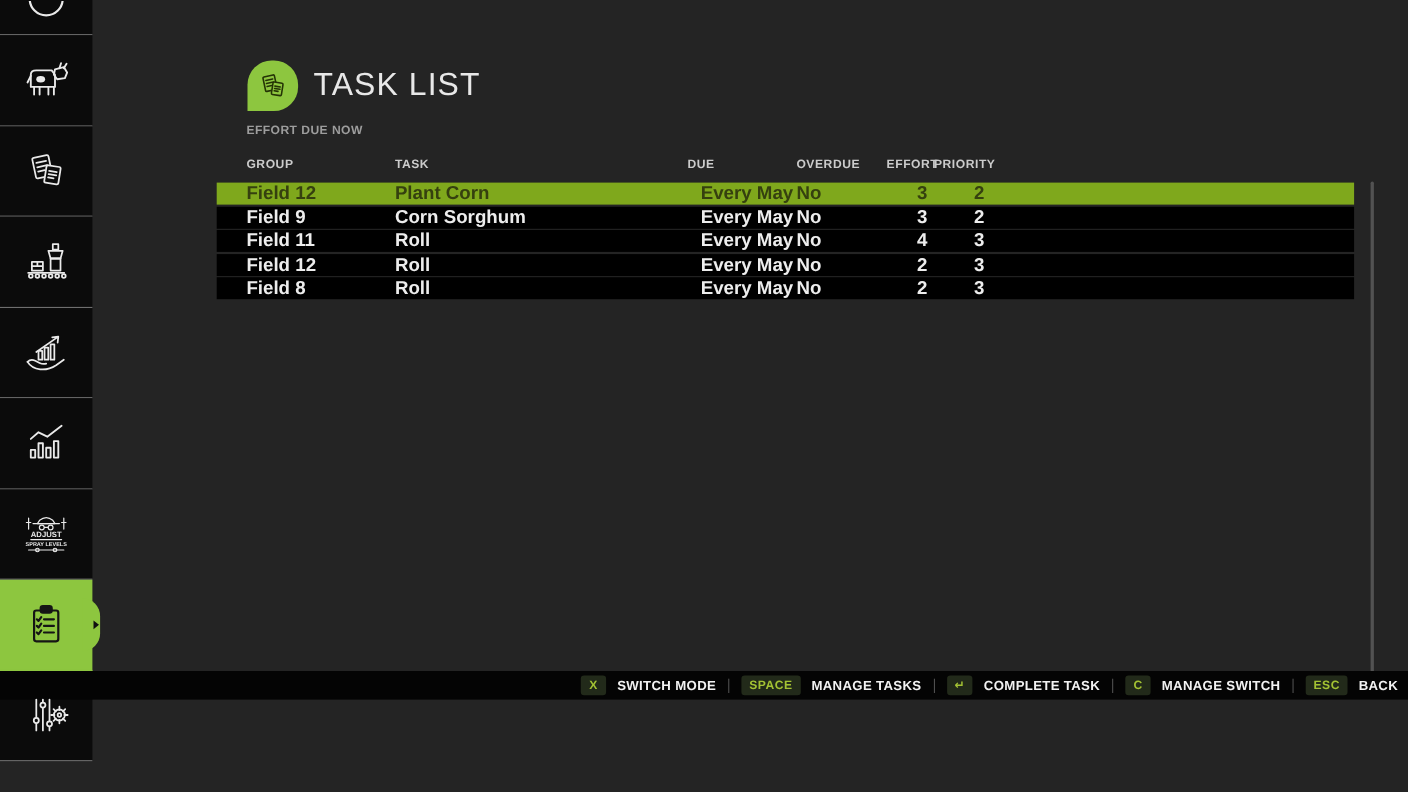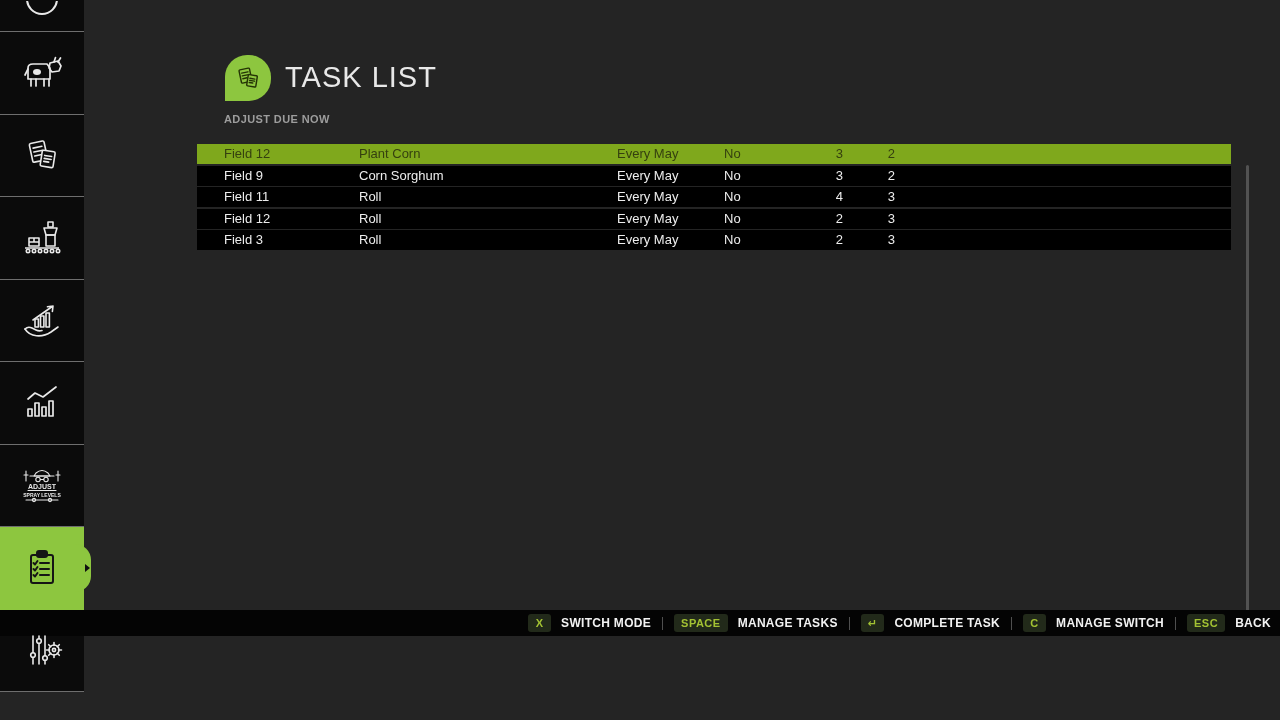--- a/index.html
+++ b/index.html
@@ -28,23 +28,23 @@
 
   .task-table{position:absolute;left:197px;top:144px;width:1034px;}
   .thead{position:relative;height:22px;}
   .th{position:absolute;top:0;font-size:11px;font-weight:bold;color:#cbcbcb;letter-spacing:0.5px;}
   .th.c-group{left:27px}.th.c-task{left:162px}.th.c-due{left:428px}
   .th.c-overdue{left:527px}.th.c-effort{left:609px}.th.c-priority{left:652px}
 
   .row{position:relative;height:20px;margin-bottom:1.5px;background:#000000;}
   .row.alt{background:#000000;}
   .row.selected{background:#7fa81c;}
-  .cell{position:absolute;top:0;line-height:20px;font-size:13px;font-weight:normal;color:#ededed;}
+  .cell{position:absolute;top:0;line-height:20px;font-size:17px;font-weight:bold;color:#ededed;}
   .row.selected .cell{color:#35400f;}
-  .cell.c-group{left:27px}.cell.c-task{left:162px}.cell.c-due{left:420px}.cell.c-overdue{left:527px}
+  .cell.c-group{left:27px}.cell.c-task{left:162px}.cell.c-due{left:440px}.cell.c-overdue{left:527px}
   .cell.c-effort{left:606px;width:40px;text-align:right}
   .cell.c-priority{left:658px;width:40px;text-align:right}
 
   .scrollbar{position:absolute;left:1246px;top:165px;width:3px;height:455px;
     background:#525252;border-radius:2px;}
 
   
   .bottombar{position:absolute;left:0;bottom:0;width:1280px;height:26px;background:#040404;
     display:flex;align-items:center;justify-content:flex-end;padding-right:9px;box-sizing:border-box;}
   .hint{display:flex;align-items:center;}
@@ -179,23 +179,31 @@
           <rect x="13" y="11" width="15" height="19" rx="1.5"></rect>
           <path d="M16 16 h9 M16 20 h9 M16 24 h6"></path>
         </g>
         <g transform="rotate(9 30 29)">
           <rect x="23" y="20" width="13" height="16" rx="1.5" fill="#8dc63f"></rect>
           <path d="M26 25 h7 M26 28 h7 M26 31 h5"></path>
         </g>
       </svg>
     </div>
     <h1 class="page-title" style="margin:0;font-weight:400;">TASK LIST</h1>
-    <div class="subtitle">ADJUST DUE NOW</div>
+    <div class="subtitle">EFFORT DUE NOW</div>
 
     <section class="task-table">
+      <div class="thead">
+        <span class="th c-group">GROUP</span>
+        <span class="th c-task">TASK</span>
+        <span class="th c-due">DUE</span>
+        <span class="th c-overdue">OVERDUE</span>
+        <span class="th c-effort">EFFORT</span>
+        <span class="th c-priority">PRIORITY</span>
+      </div>
 
       <div class="row selected">
         <span class="cell c-group">Field 12</span>
         <span class="cell c-task">Plant Corn</span>
         <span class="cell c-due">Every May</span>
         <span class="cell c-overdue">No</span>
         <span class="cell c-effort">3</span>
         <span class="cell c-priority">2</span>
       </div>
 
@@ -220,21 +228,21 @@
       <div class="row">
         <span class="cell c-group">Field 12</span>
         <span class="cell c-task">Roll</span>
         <span class="cell c-due">Every May</span>
         <span class="cell c-overdue">No</span>
         <span class="cell c-effort">2</span>
         <span class="cell c-priority">3</span>
       </div>
 
       <div class="row alt">
-        <span class="cell c-group">Field 3</span>
+        <span class="cell c-group">Field 8</span>
         <span class="cell c-task">Roll</span>
         <span class="cell c-due">Every May</span>
         <span class="cell c-overdue">No</span>
         <span class="cell c-effort">2</span>
         <span class="cell c-priority">3</span>
       </div>
     </section>
 
     <div class="scrollbar"></div>
   </main>

